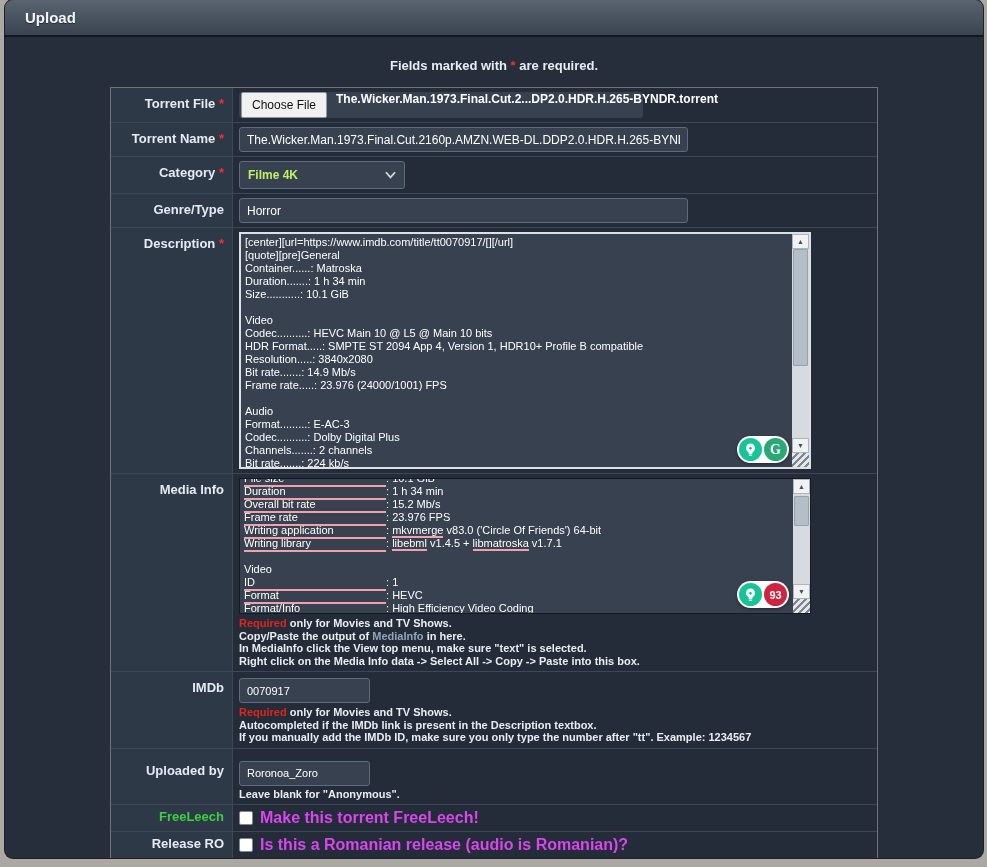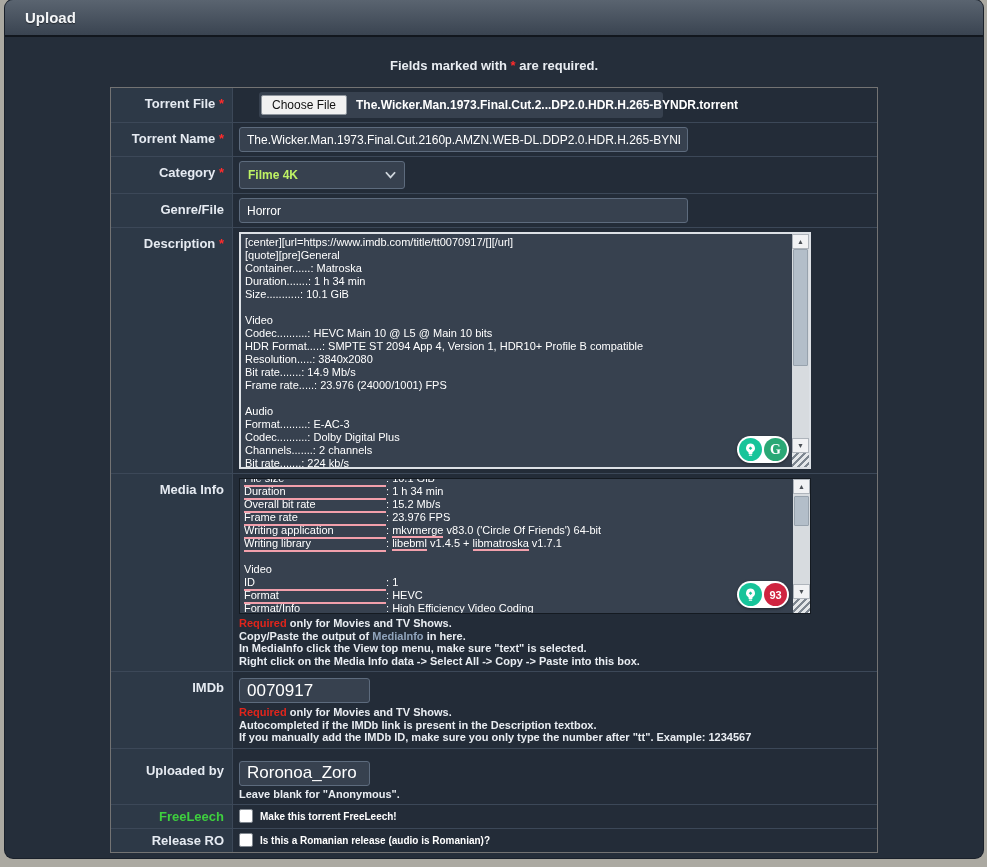--- a/index.html
+++ b/index.html
@@ -43,40 +43,40 @@
     border-right: 1px solid #3c4858;
     color: #e6ebf2; font-size: 13px; font-weight: bold;
     text-align: right;
     padding: 8px 8px 8px 0;
   }
   .ctl { flex: 1; background: #232c38; padding: 4px 6px; position: relative; }
   .green { color: #3ecf3e; }
 
   
   .file-strip {
-    display: inline-flex; align-items: center;
+    display: inline-flex; 
     background: #37414f; border-radius: 3px;
-    height: 26px; width: 404px; padding: 0 6px 0 2px; margin-left: 20px;
+    height: 26px; width: 404px; padding: 0 6px 0 2px;
   }
   .file-btn {
     background: #f1f1f1; color: #111;
     border: 1px solid #8f969e; border-radius: 2px;
     font-size: 12px; font-family: "Liberation Sans", sans-serif;
     padding: 2px 10px; margin-right: 9px; cursor: pointer; flex: none;
   }
   .file-name { color: #fff; font-size: 12px; white-space: nowrap; font-weight: bold; }
 
   
   .tb-input {
     background: #37414f; border: 1px solid #5d6b7d; border-radius: 3px;
     color: #fff; font-size: 12px; font-family: "Liberation Sans", sans-serif;
     height: 25px; padding: 0 7px; outline: none;
   }
   .w-wide { width: 449px; }
-  .w-small { width: 131px; font-size: 17px; }
+  .w-small { width: 131px; font-size: 11px; }
 
   .select-box {
     width: 166px; height: 28px;
     background: #37414f; border: 1px solid #5d6b7d; border-radius: 3px;
     color: #bef264; font-size: 12px; font-weight: bold;
     display: flex; align-items: center; justify-content: space-between;
     padding: 0 8px; cursor: pointer;
   }
 
   
@@ -146,21 +146,21 @@
   .req-red { color: #e0251c; font-weight: bold; }
   .mi-link { color: #90a4bc; cursor: pointer; }
 
   
   .check-row { display: flex; align-items: center; gap: 7px; padding: 1px 0; }
   .cb {
     appearance: none; -webkit-appearance: none;
     width: 14px; height: 14px; background: #fff;
     border: 1px solid #80878f; border-radius: 2px; cursor: pointer; flex: none;
   }
-  .check-text { color: #ffffff; font-size: 10px; font-weight: bold; }
+  .check-text { color: #d946ef; font-size: 16px; font-weight: bold; }
   .chev { width: 11px; height: 8px; }
 </style>
 </head>
 <body>
 
 <div class="window">
   <div class="titlebar">
     <span class="title">Upload</span>
   </div>
 
@@ -193,21 +193,21 @@
           <div class="select-box">
             <span>Filme 4K</span>
             <svg class="chev" viewBox="0 0 12 8">
                 <polyline points="1,1 6,6.5 11,1" fill="none" stroke="#cfd6dd" stroke-width="2"></polyline>
               </svg>
           </div>
         </div>
       </div>
 
       <div class="row">
-        <div class="lbl"><span>Genre/File</span></div>
+        <div class="lbl"><span>Genre/Type</span></div>
         <div class="ctl">
           <input class="tb-input w-wide" type="text" value="Horror" style="">
         </div>
       </div>
 
       <div class="row">
         <div class="lbl"><span>Description</span> <span class="star">*</span></div>
         <div class="ctl">
           <div class="descbox-wrap">
             <div class="descbox">

